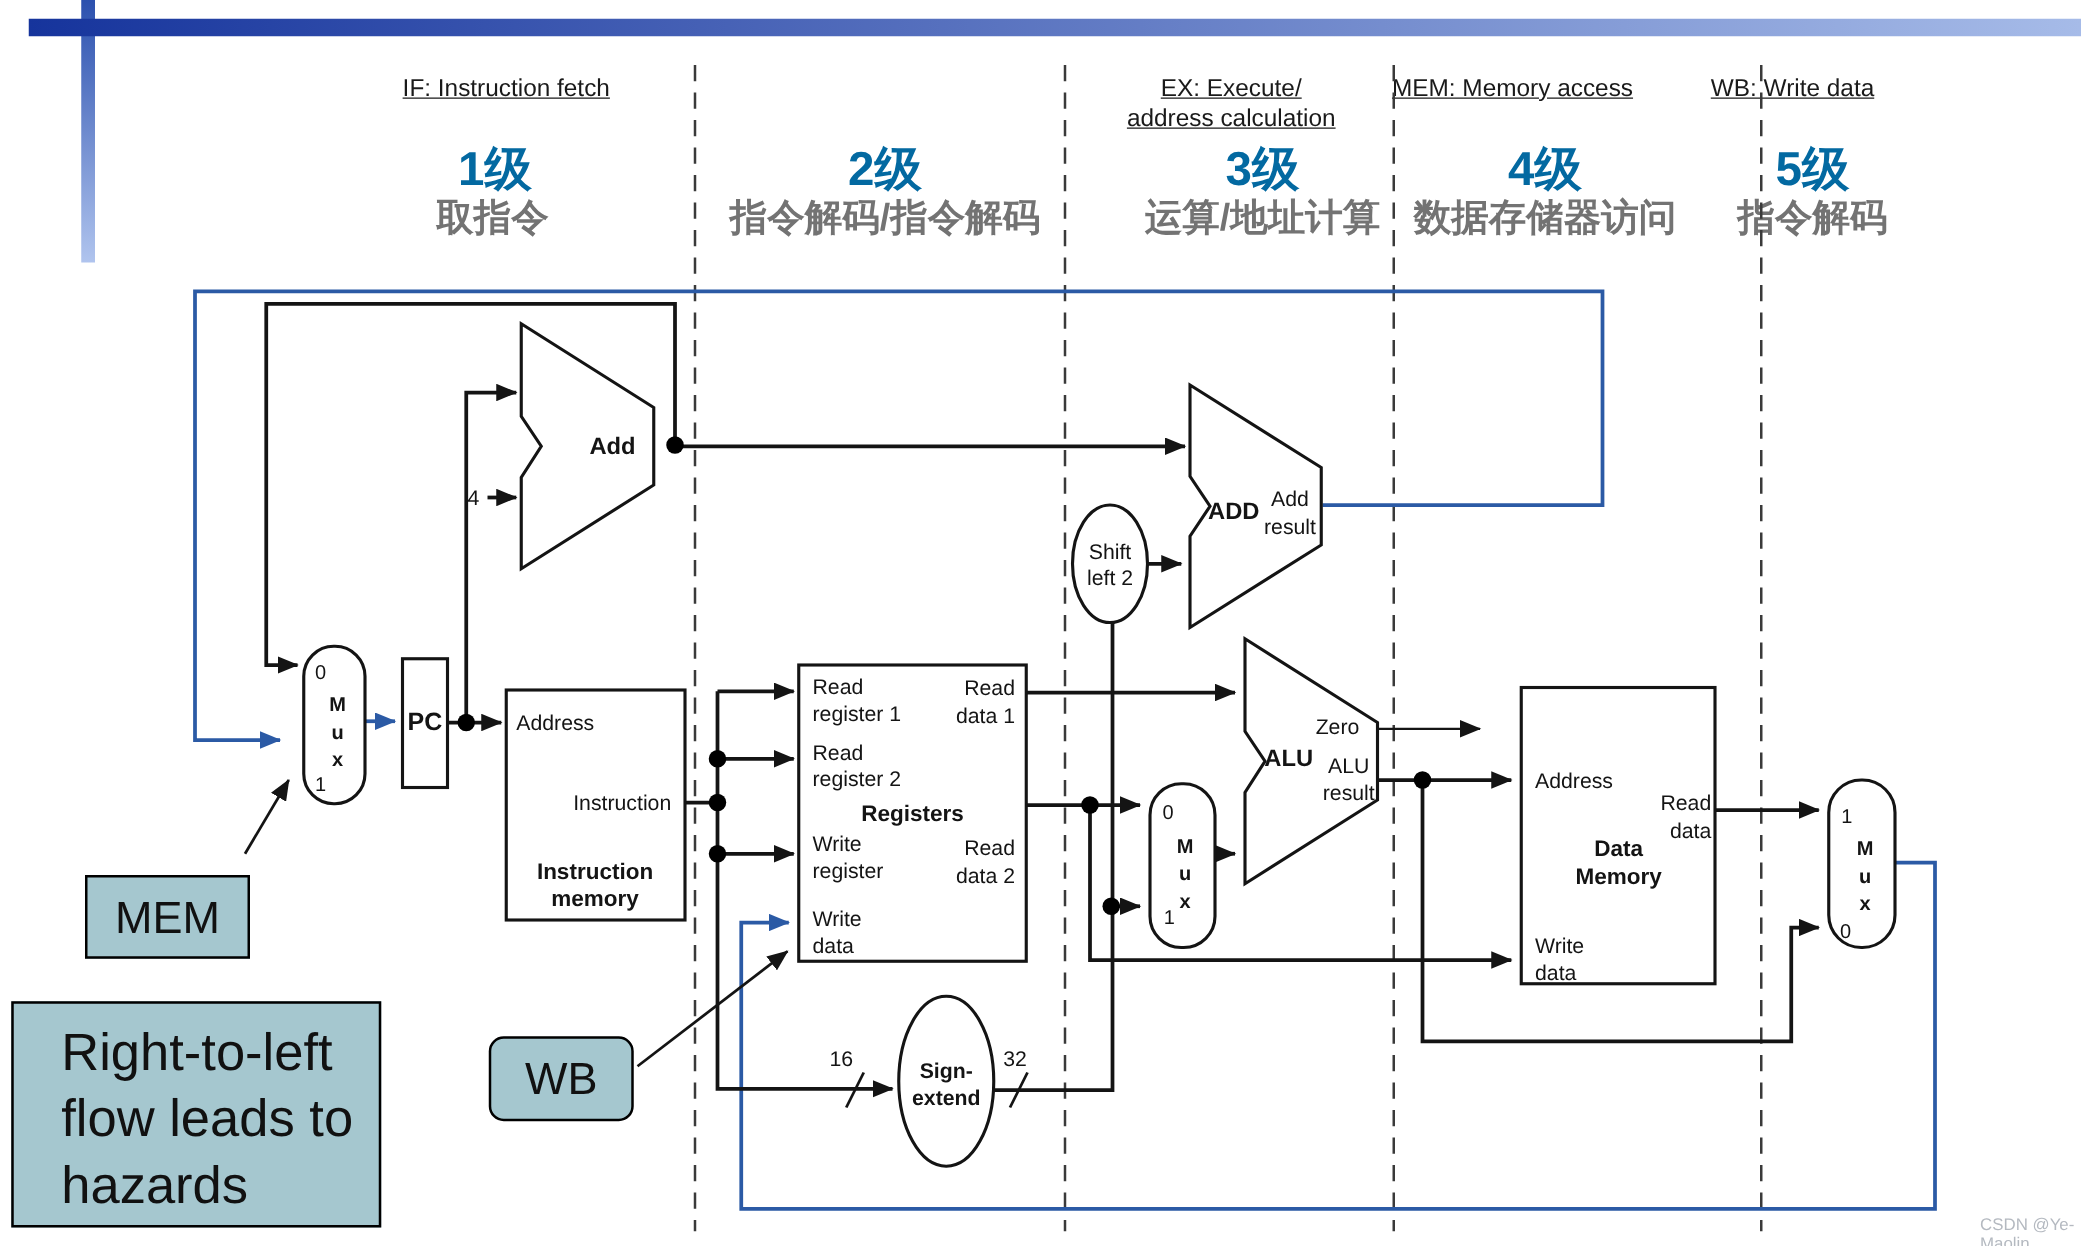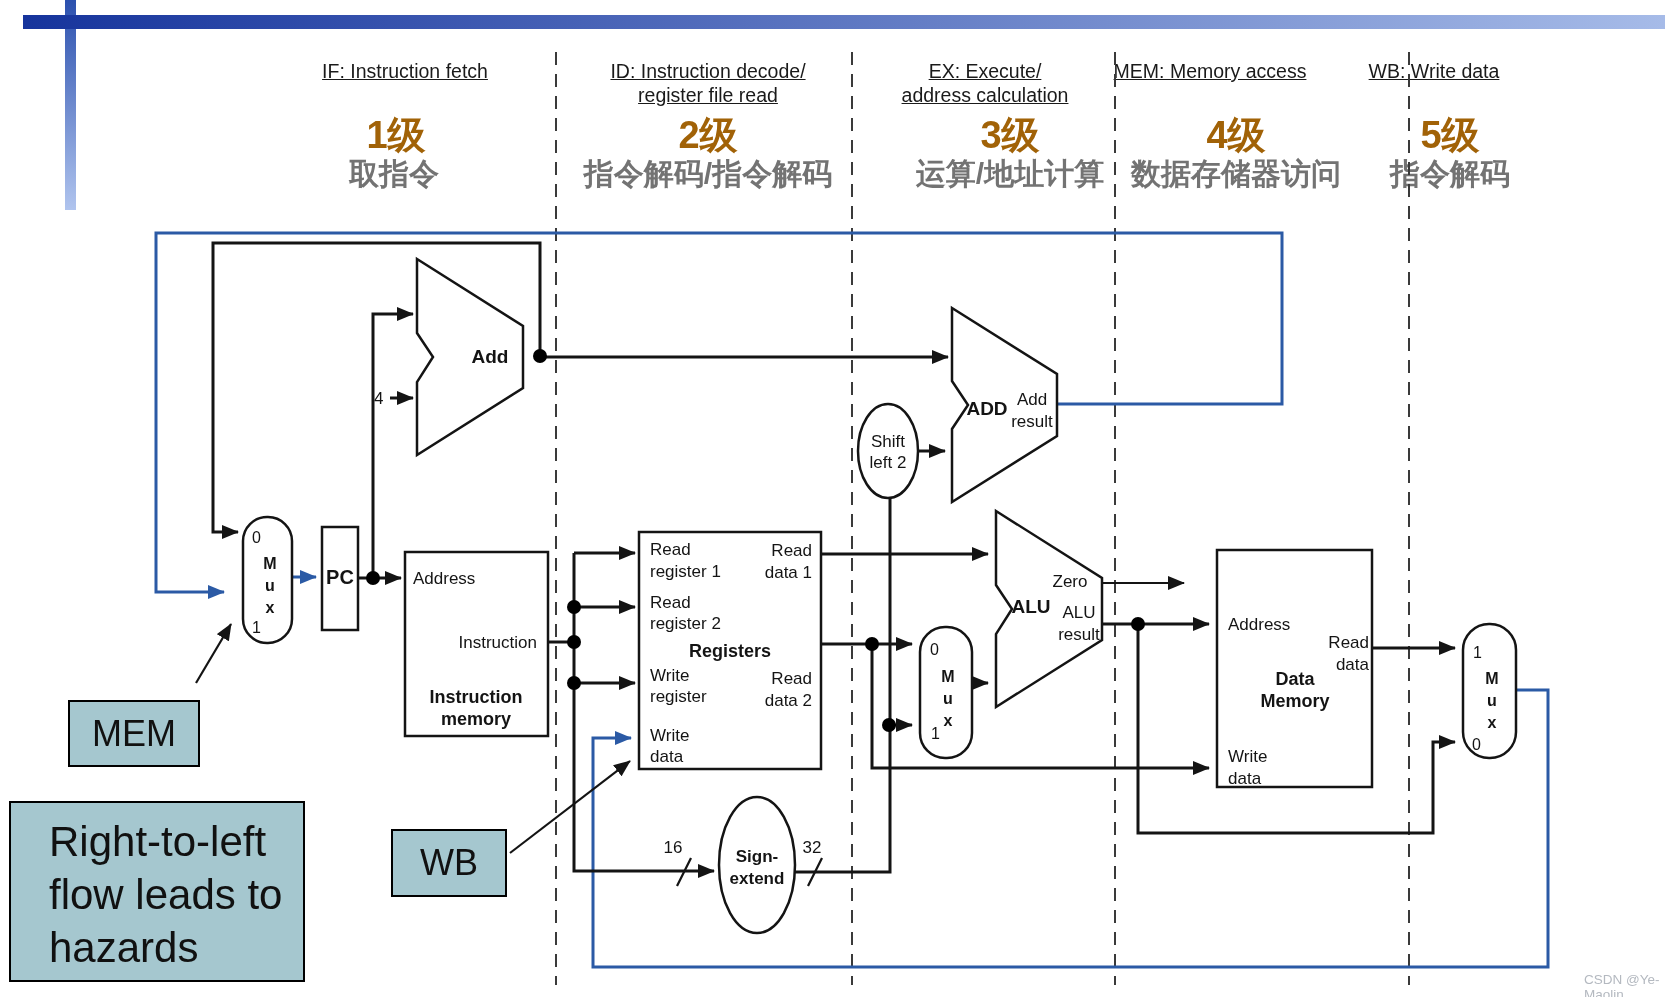--- a/index.html
+++ b/index.html
@@ -7,28 +7,28 @@
          font-family:"Liberation Sans",sans-serif;}
   
   .vbar{position:absolute;left:65px;top:0;width:11px;height:210px;
         background:linear-gradient(to bottom,#2b50ae,#b0c4ee);}
   .hbar{position:absolute;left:23px;top:15px;right:0;height:14px;
         background:linear-gradient(to right,#16349c,#a6bbe8);}
   
   .stage{position:absolute;top:60px;transform:translateX(-50%);text-align:center;
          font-size:19.5px;line-height:23.5px;color:#1a1a1a;white-space:nowrap;text-decoration:underline;}
   .lvl{position:absolute;top:110px;transform:translateX(-50%);text-align:center;
-       font-size:38px;font-weight:bold;color:#a16207;white-space:nowrap;}
+       font-size:38px;font-weight:bold;color:#0369a1;white-space:nowrap;}
   .desc{position:absolute;top:154px;transform:translateX(-50%);text-align:center;
         font-size:30px;font-weight:bold;color:#737373;white-space:nowrap;}
   
   .callout{position:absolute;background:#a5c7cf;border:2px solid #000;color:#111;
            display:flex;align-items:center;justify-content:center;}
   #callout-mem{left:68px;top:660px;width:128px;height:63px;font-size:36px;margin-top:40px;}
-  #callout-wb{left:391px;top:829px;width:112px;height:64px;font-size:36px;}
+  #callout-wb{left:391px;top:829px;width:112px;height:64px;font-size:36px;border-radius:12px;}
   #callout-hazard{left:9px;top:801px;width:296px;height:181px;font-size:42px;
                   line-height:53px;justify-content:flex-start;align-items:flex-start;
                   padding:12px 0 0 38px;box-sizing:border-box;}
   .watermark{position:absolute;left:1584px;top:972px;font-size:13.5px;color:#b4b9c0;}
   
   svg{position:absolute;left:0;top:0;}
   svg text{font-family:"Liberation Sans",sans-serif;fill:#141414;font-size:17px;}
   .b{font-weight:bold}
   .f18{font-size:18px}.f19{font-size:19px}.f20{font-size:20px}.f16{font-size:16px}
   .mid{text-anchor:middle}.end{text-anchor:end}
@@ -44,24 +44,20 @@
 <body>
 
 <div id="slide">
 
   <div class="vbar"></div>
   <div class="hbar"></div>
 
   <div class="stage" style="left:405px">
     <div>IF: Instruction fetch</div>
     <div></div>
-  </div>
-  <div class="stage" style="left:708px">
-    <div>ID: Instruction decode/</div>
-    <div>register file read</div>
   </div>
   <div class="stage" style="left:985px">
     <div>EX: Execute/</div>
     <div>address calculation</div>
   </div>
   <div class="stage" style="left:1210px">
     <div>MEM: Memory access</div>
     <div></div>
   </div>
   <div class="stage" style="left:1434px">

